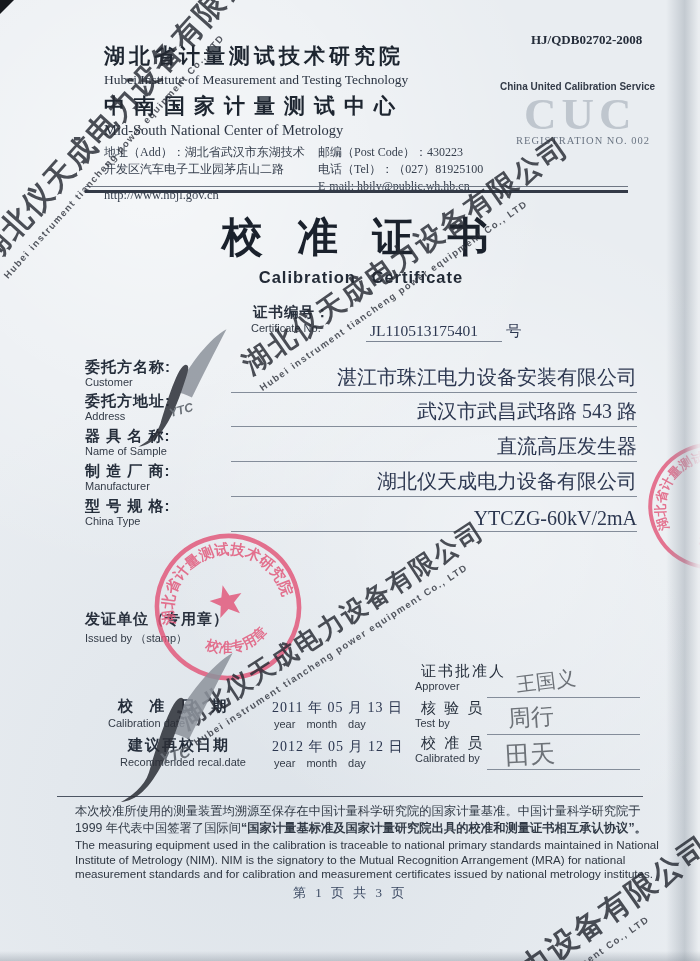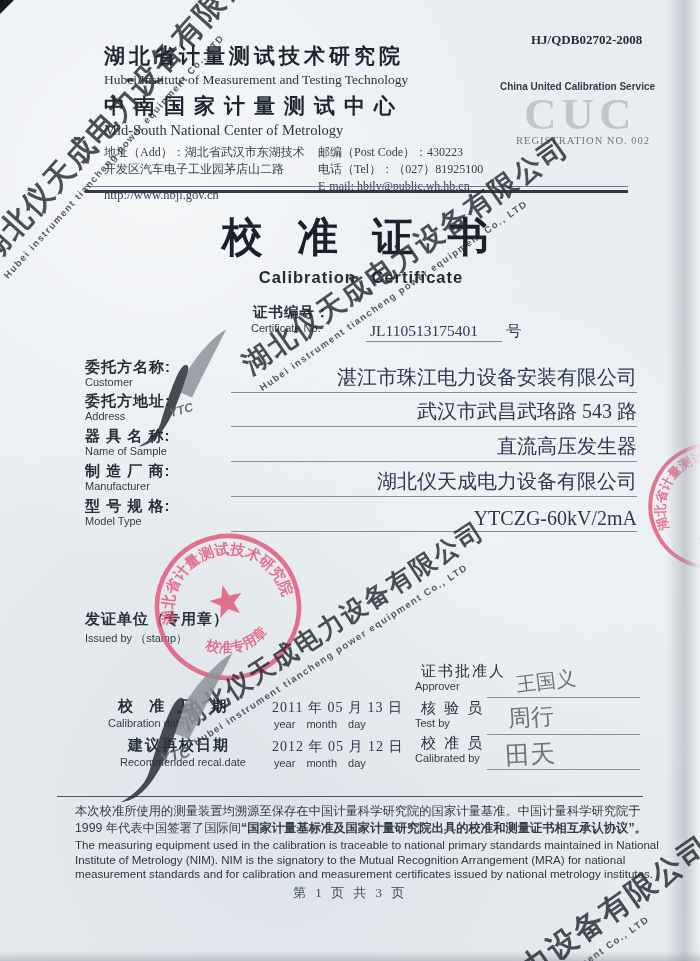--- a/index.html
+++ b/index.html
@@ -145,21 +145,21 @@
     <div class="fval">直流高压发生器</div>
   </div>
   <div class="frow" style="top:462px;">
     <div class="flabel-cn">制 造 厂 商:</div>
     <div class="flabel-en">Manufacturer</div>
     <div class="fline"></div>
     <div class="fval">湖北仪天成电力设备有限公司</div>
   </div>
   <div class="frow" style="top:497px;">
     <div class="flabel-cn">型 号 规 格:</div>
-    <div class="flabel-en">Model Type</div>
+    <div class="flabel-en">China Type</div>
     <div class="fline"></div>
     <div class="fval">YTCZG-60kV/2mA</div>
   </div>
 
   <div class="abs issued-cn">发证单位（专用章）</div>
   <div class="abs issued-en">Issued by （stamp）</div>
 
   <svg class="abs stamp-main" viewBox="0 0 150 150">
     <defs>
       <path id="arcTop" d="M 20,78 A 55,55 0 0 1 130,78" fill="none"></path>

